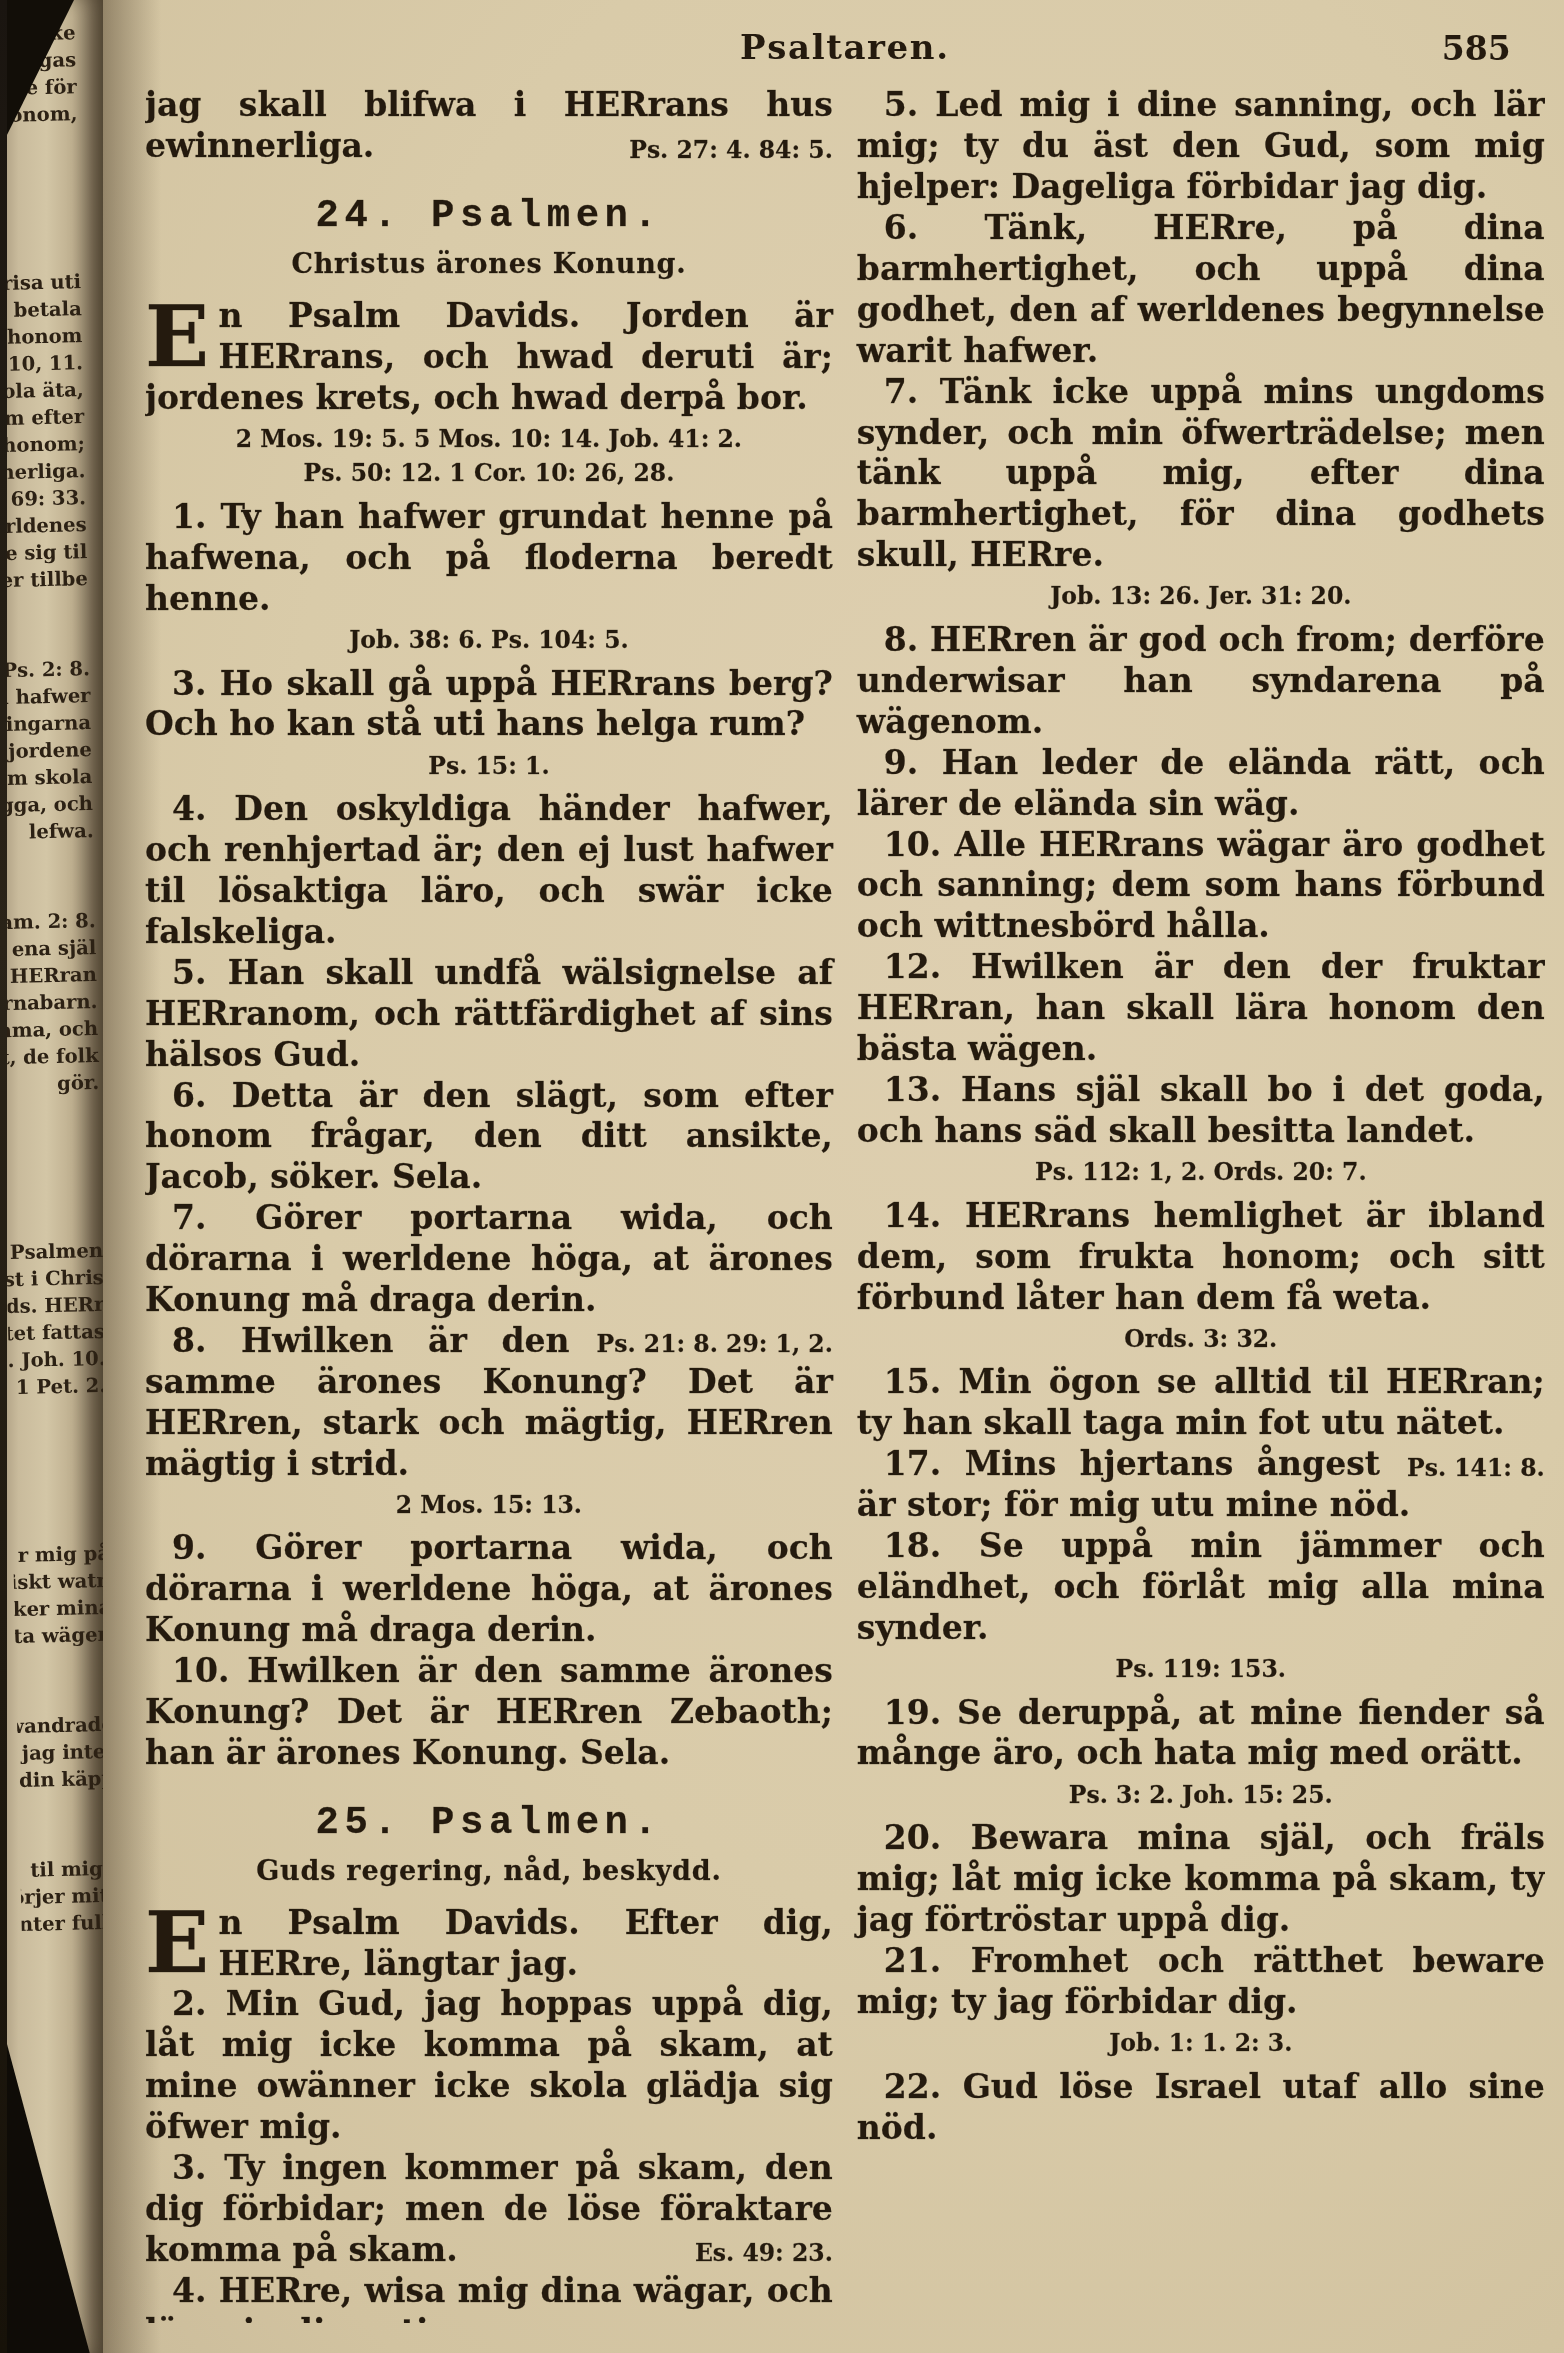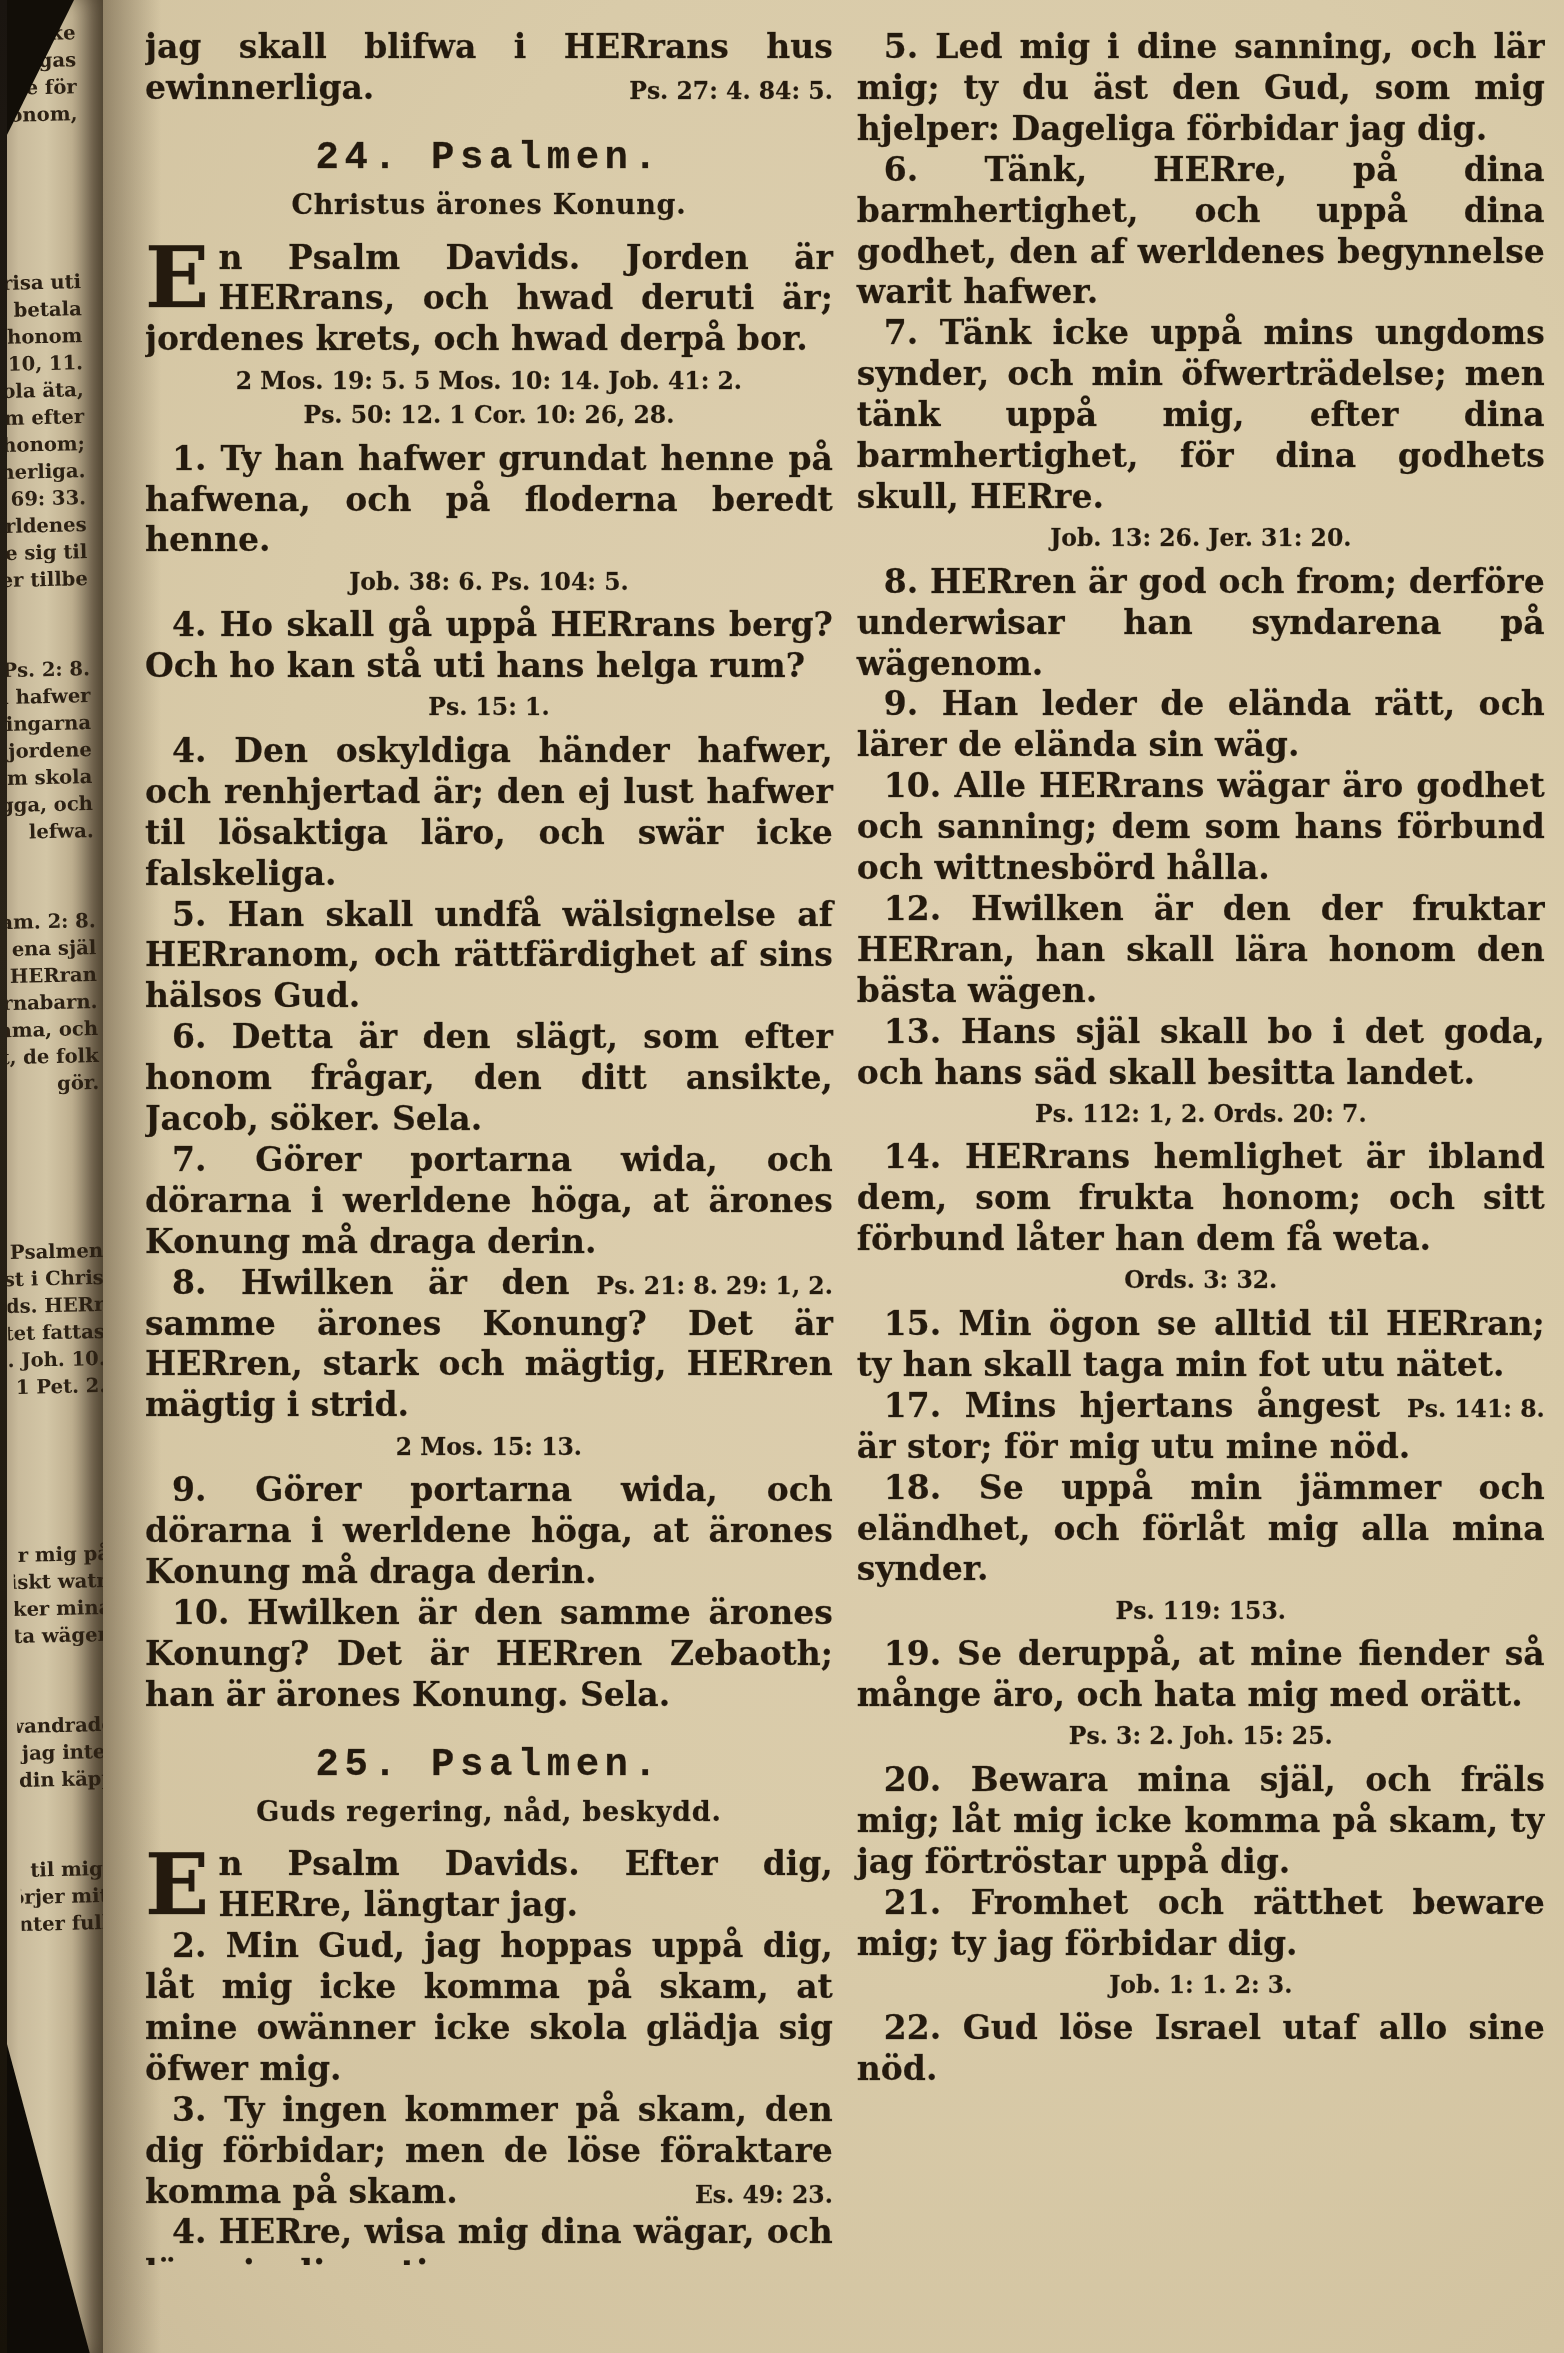--- a/index.html
+++ b/index.html
@@ -161,36 +161,40 @@
       <div class="frag">smörjer mitt</div>
       <div class="frag">kanter fullt</div>
     </div>
   </div>
   <div class="gutter"></div>
   <div class="corner-tl"></div>
   <div class="corner-bl"></div>
   <div class="edge-left"></div>
 
   <div class="main">
+    <div class="header-row">
+      <span class="running-header">Psaltaren.</span>
+      <span class="page-number">585</span>
+    </div>
 
     <div class="columns">
 
       <div class="col">
         <p class="verse no-indent has-ref">
           <span>jag skall blifwa i HERrans hus ewinnerliga.</span>
           <span class="iref">Ps. 27: 4.  84: 5.</span>
         </p>
         <h2 class="heading">24. Psalmen.</h2>
         <p class="subtitle">Christus ärones Konung.</p>
         <p class="verse initial">En Psalm Davids. Jorden är HERrans, och hwad deruti är; jordenes krets, och hwad derpå bor.</p>
         <p class="ref">2 Mos. 19: 5.  5 Mos. 10: 14.  Job. 41: 2.</p>
         <p class="ref">Ps. 50: 12.  1 Cor. 10: 26, 28.</p>
         <p class="verse">1. Ty han hafwer grundat henne på hafwena, och på floderna beredt henne.</p>
         <p class="ref">Job. 38: 6.  Ps. 104: 5.</p>
-        <p class="verse">4. Ho skall gå uppå HERrans berg? Och ho kan stå uti hans helga rum?</p>
+        <p class="verse">3. Ho skall gå uppå HERrans berg? Och ho kan stå uti hans helga rum?</p>
         <p class="ref">Ps. 15: 1.</p>
         <p class="verse">4. Den oskyldiga händer hafwer, och renhjertad är; den ej lust hafwer til lösaktiga läro, och swär icke falskeliga.</p>
         <p class="verse">5. Han skall undfå wälsignelse af HERranom, och rättfärdighet af sins hälsos Gud.</p>
         <p class="verse">6. Detta är den slägt, som efter honom frågar, den ditt ansikte, Jacob, söker.  Sela.</p>
         <p class="verse has-ref">
           <span>7. Görer portarna wida, och dörarna i werldene höga, at ärones Konung må draga derin.</span>
           <span class="iref">Ps. 21: 8.  29: 1, 2.</span>
         </p>
         <p class="verse">8. Hwilken är den samme ärones Konung? Det är HERren, stark och mägtig, HERren mägtig i strid.</p>
         <p class="ref">2 Mos. 15: 13.</p>

